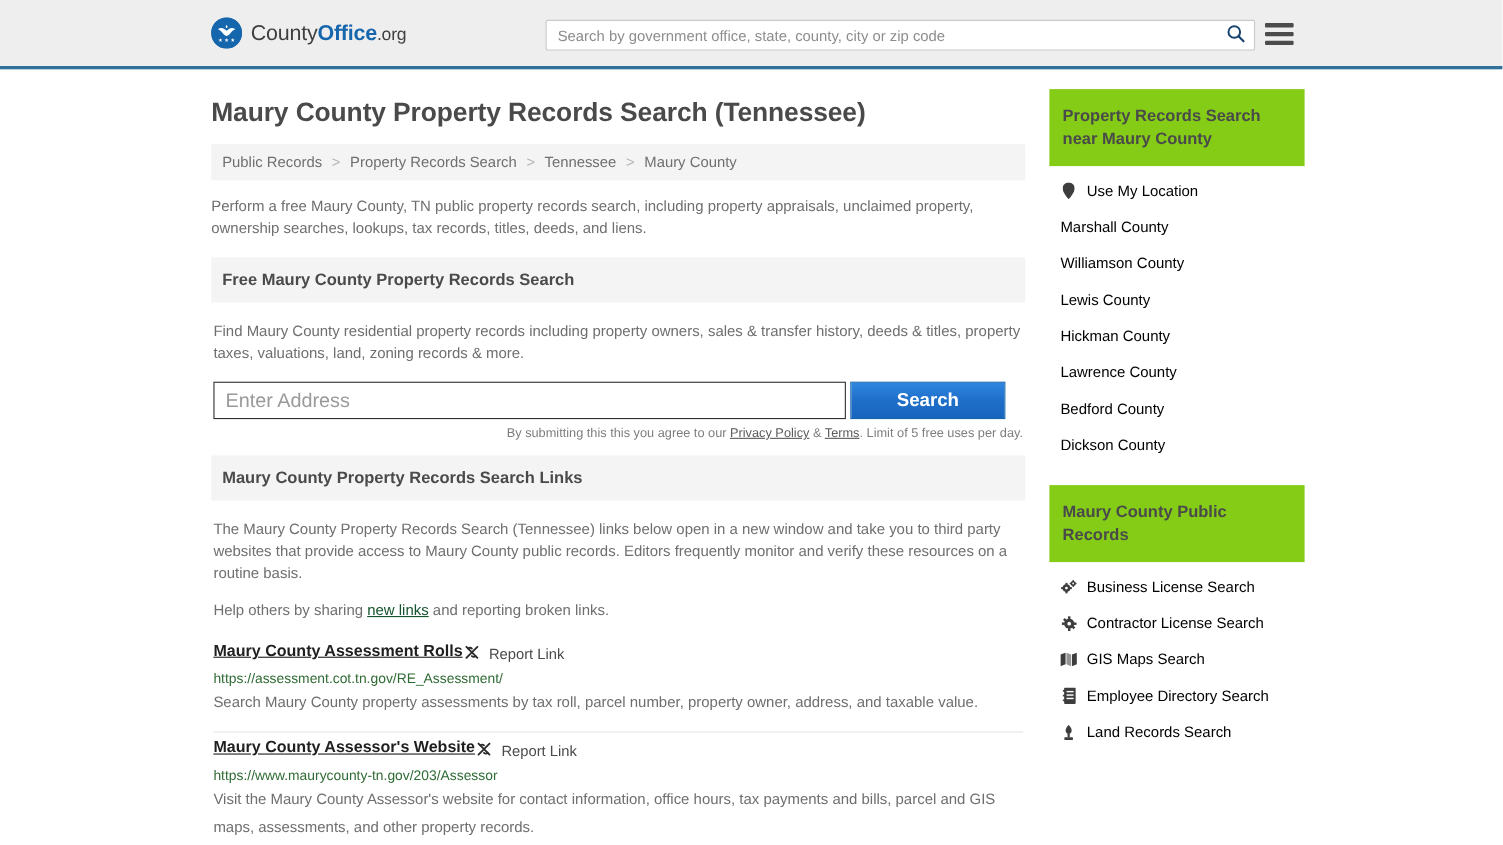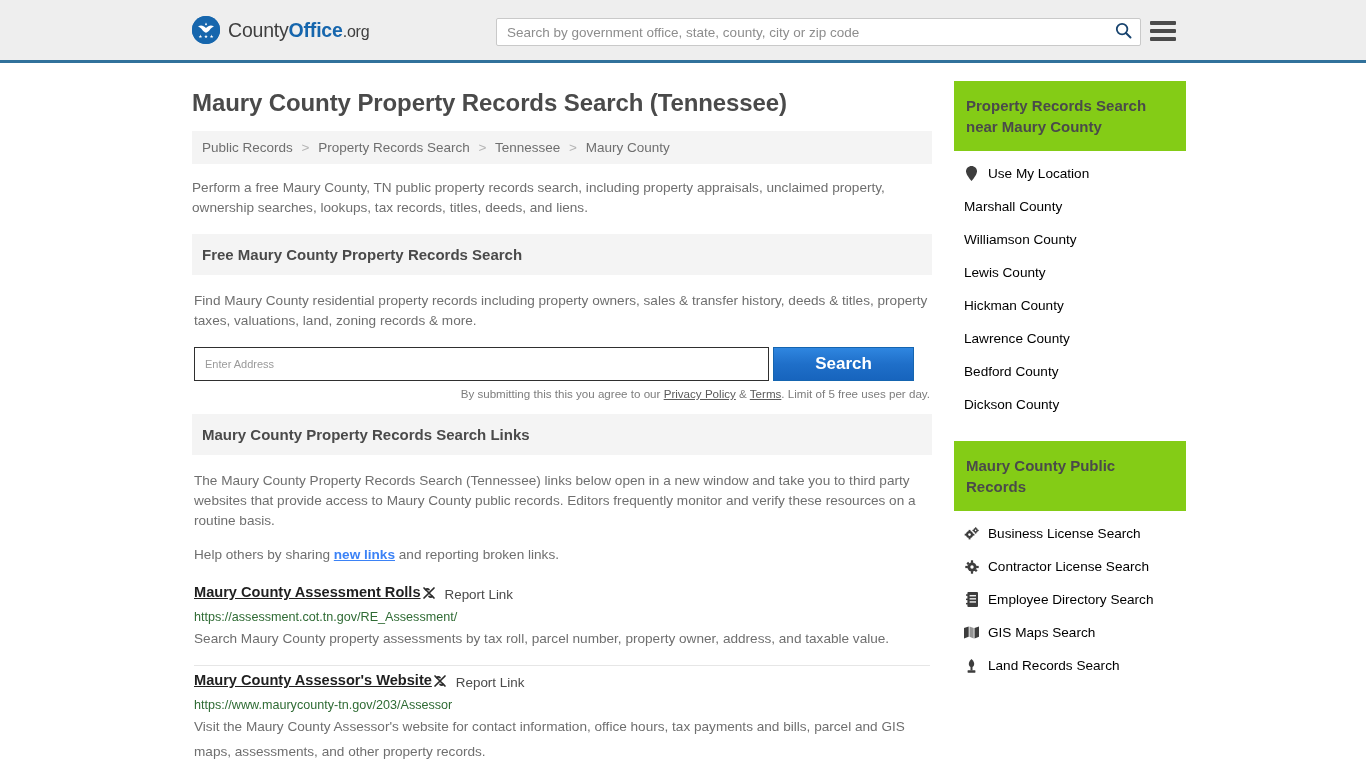--- a/index.html
+++ b/index.html
@@ -132,21 +132,21 @@
     color: #4a4a4a;
     margin: 14px 0 0 0;
   }
   .section-body { padding: 16px 2px 0 2px; }
 
   .form-row { display: flex; margin: 2px 0 6px 0; }
   .addr-input {
     width: 575px; height: 34px;
     border: 1.5px solid #2f2f2f;
     font-family: "Liberation Sans", sans-serif;
-    font-size: 11px;
+    font-size: 18px;
     padding: 0 10px;
     color: #7f1d1d;
     background: #fff;
     outline: none;
   }
   .addr-input::placeholder { color: #9a9a9a; }
   .btn-search {
     width: 141px; height: 34px;
     margin-left: 4px;
     border: 1px solid #1565b0;
@@ -159,21 +159,21 @@
   }
   .legal {
     text-align: right;
     font-size: 11.6px;
     color: #7d7d7d;
     margin: 4px 0 0 0;
   }
   .legal a { color: #5a5a5a; text-decoration: underline; }
 
   p.help-line { font-size: 13.6px; color: #6f6f6f; margin: 0 0 16px 0; }
-  p.help-line a { color: #3b82f6; text-decoration: underline; font-weight: bold; text-align: center; }
+  p.help-line a { color: #14532d; text-decoration: underline; font-weight: normal; text-align: center; }
 
   
   .result { padding: 6px 0 14px 0; border-top: 1px solid #e6e6e6; }
   .result:first-of-type { border-top: 0; }
   .result-top { display: flex; align-items: flex-start; justify-content: flex-start; }
   .result-title {
     font-size: 14.6px; font-weight: bold; color: #1f1f1f;
     text-decoration: underline; cursor: pointer;
   }
   .report-link {
@@ -387,46 +387,46 @@
               <rect x="11.1" y="5.9" width="2.6" height="2.2" fill="#3d3d3d"></rect>
               <rect x="1.8" y="2.4" width="2.3" height="2.1" transform="rotate(-45 2.9 3.4)" fill="#3d3d3d"></rect>
               <rect x="9.9" y="9.5" width="2.3" height="2.1" transform="rotate(-45 11 10.6)" fill="#3d3d3d"></rect>
             </svg>
           </span>
           <a>Contractor License Search</a>
         </div>
 
         <div class="side-item">
           <span class="side-icon">
+            <svg width="15" height="13" viewBox="0 0 15 13" aria-hidden="true">
+              <path d="M0 2.1 4.7 0.4v10.4L0 12.6z" fill="#3d3d3d"></path>
+              <path d="M5.5 0.4 9.7 2.1v10.5L5.5 10.8z" fill="#3d3d3d" opacity="0.55"></path>
+              <path d="M10.5 2.1 15 0.4v10.4l-4.5 1.8z" fill="#3d3d3d"></path>
+            </svg>
+          </span>
+          <a>GIS Maps Search</a>
+        </div>
+
+        <div class="side-item">
+          <span class="side-icon">
             <svg width="12" height="15" viewBox="0 0 12 15" aria-hidden="true">
               <rect x="1.4" y="0" width="10.6" height="15" rx="1" fill="#3d3d3d"></rect>
               <rect x="0" y="2.3" width="2.2" height="1.5" fill="#3d3d3d"></rect>
               <rect x="0" y="6.6" width="2.2" height="1.5" fill="#3d3d3d"></rect>
               <rect x="0" y="10.9" width="2.2" height="1.5" fill="#3d3d3d"></rect>
               <rect x="3.6" y="3.1" width="6.4" height="1.3" fill="#ffffff"></rect>
               <rect x="3.6" y="6.2" width="6.4" height="1.3" fill="#ffffff"></rect>
               <rect x="3.6" y="9.3" width="6.4" height="1.3" fill="#ffffff"></rect>
             </svg>
           </span>
           <a>Employee Directory Search</a>
         </div>
 
         <div class="side-item">
           <span class="side-icon">
-            <svg width="15" height="13" viewBox="0 0 15 13" aria-hidden="true">
-              <path d="M0 2.1 4.7 0.4v10.4L0 12.6z" fill="#3d3d3d"></path>
-              <path d="M5.5 0.4 9.7 2.1v10.5L5.5 10.8z" fill="#3d3d3d" opacity="0.55"></path>
-              <path d="M10.5 2.1 15 0.4v10.4l-4.5 1.8z" fill="#3d3d3d"></path>
-            </svg>
-          </span>
-          <a>GIS Maps Search</a>
-        </div>
-
-        <div class="side-item">
-          <span class="side-icon">
             <svg width="11" height="14" viewBox="0 0 11 14" aria-hidden="true">
               <path d="M5.5 0 C3.7 1.8 2.8 3.3 2.8 5.1 2.8 7 4 8.3 5.5 8.3 7 8.3 8.2 7 8.2 5.1 8.2 3.3 7.3 1.8 5.5 0z" fill="#3d3d3d"></path>
               <rect x="4.5" y="8" width="2" height="3.4" fill="#3d3d3d"></rect>
               <rect x="1.6" y="11.3" width="7.8" height="2.4" rx="0.4" fill="#3d3d3d"></rect>
             </svg>
           </span>
           <a>Land Records Search</a>
         </div>
 
       </div>

